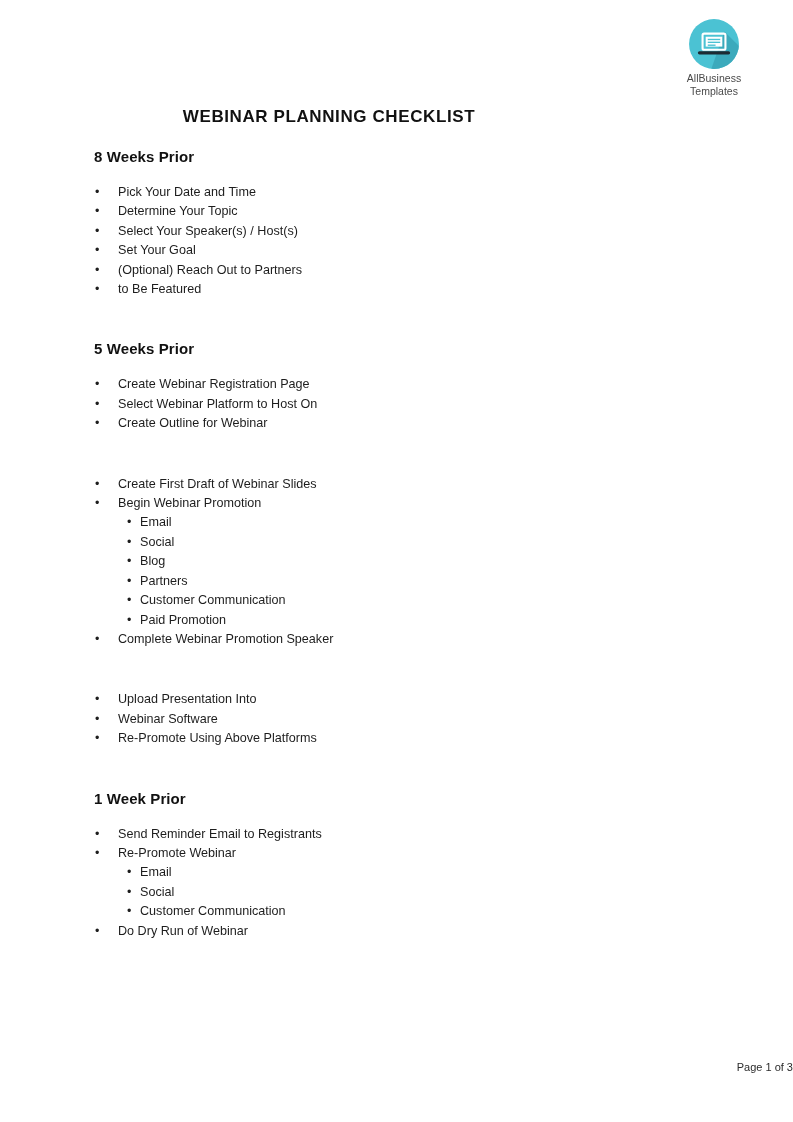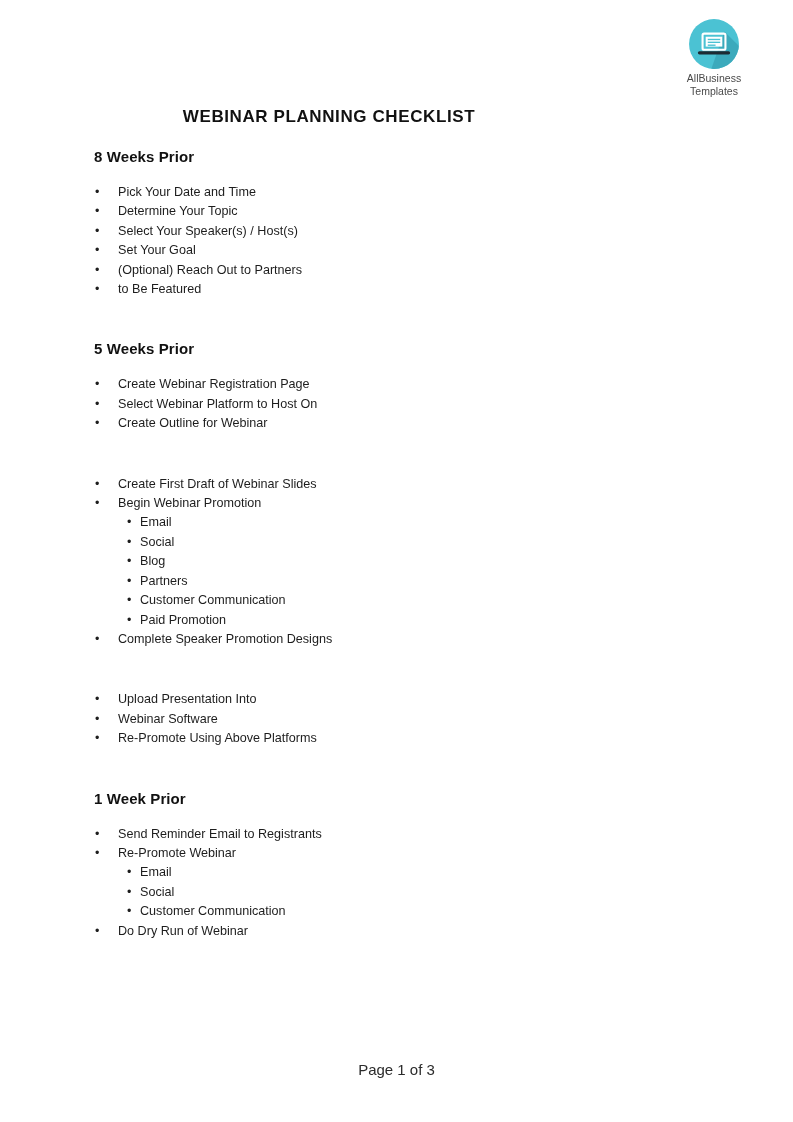--- a/index.html
+++ b/index.html
@@ -118,22 +118,22 @@
   }
 
   .section-gap { height: 41px; }
 
   
   #page-footer {
     position: absolute;
     top: 1061px;
     left: 0;
     width: 793px;
-    text-align: center;
-    font-size: 15px;
+    text-align: right;
+    font-size: 11px;
     color: #2b2b2b;
   }
 </style>
 </head>
 <body>
 
 <div id="brand-logo">
   <svg id="logo-mark" viewBox="0 0 100 100">
     <defs>
       <clipPath id="circ">
@@ -190,21 +190,21 @@
       </ul>
       <ul class="sublist">
         <li><span class="bullet-dot">•</span><span>Email</span></li>
         <li><span class="bullet-dot">•</span><span>Social</span></li>
         <li><span class="bullet-dot">•</span><span>Blog</span></li>
         <li><span class="bullet-dot">•</span><span>Partners</span></li>
         <li><span class="bullet-dot">•</span><span>Customer Communication</span></li>
         <li><span class="bullet-dot">•</span><span>Paid Promotion</span></li>
       </ul>
       <ul class="bullets">
-        <li><span class="bullet-dot">•</span><span>Complete Speaker Promotion Designs</span></li>
+        <li><span class="bullet-dot">•</span><span>Complete Webinar Promotion Speaker</span></li>
       </ul>
     </div>
     <div class="section-gap"></div>
     <div class="section">
       <ul class="bullets">
         <li><span class="bullet-dot">•</span><span>Upload Presentation Into</span></li>
         <li><span class="bullet-dot">•</span><span>Webinar Software</span></li>
         <li><span class="bullet-dot">•</span><span>Re-Promote Using Above Platforms</span></li>
       </ul>
     </div>

